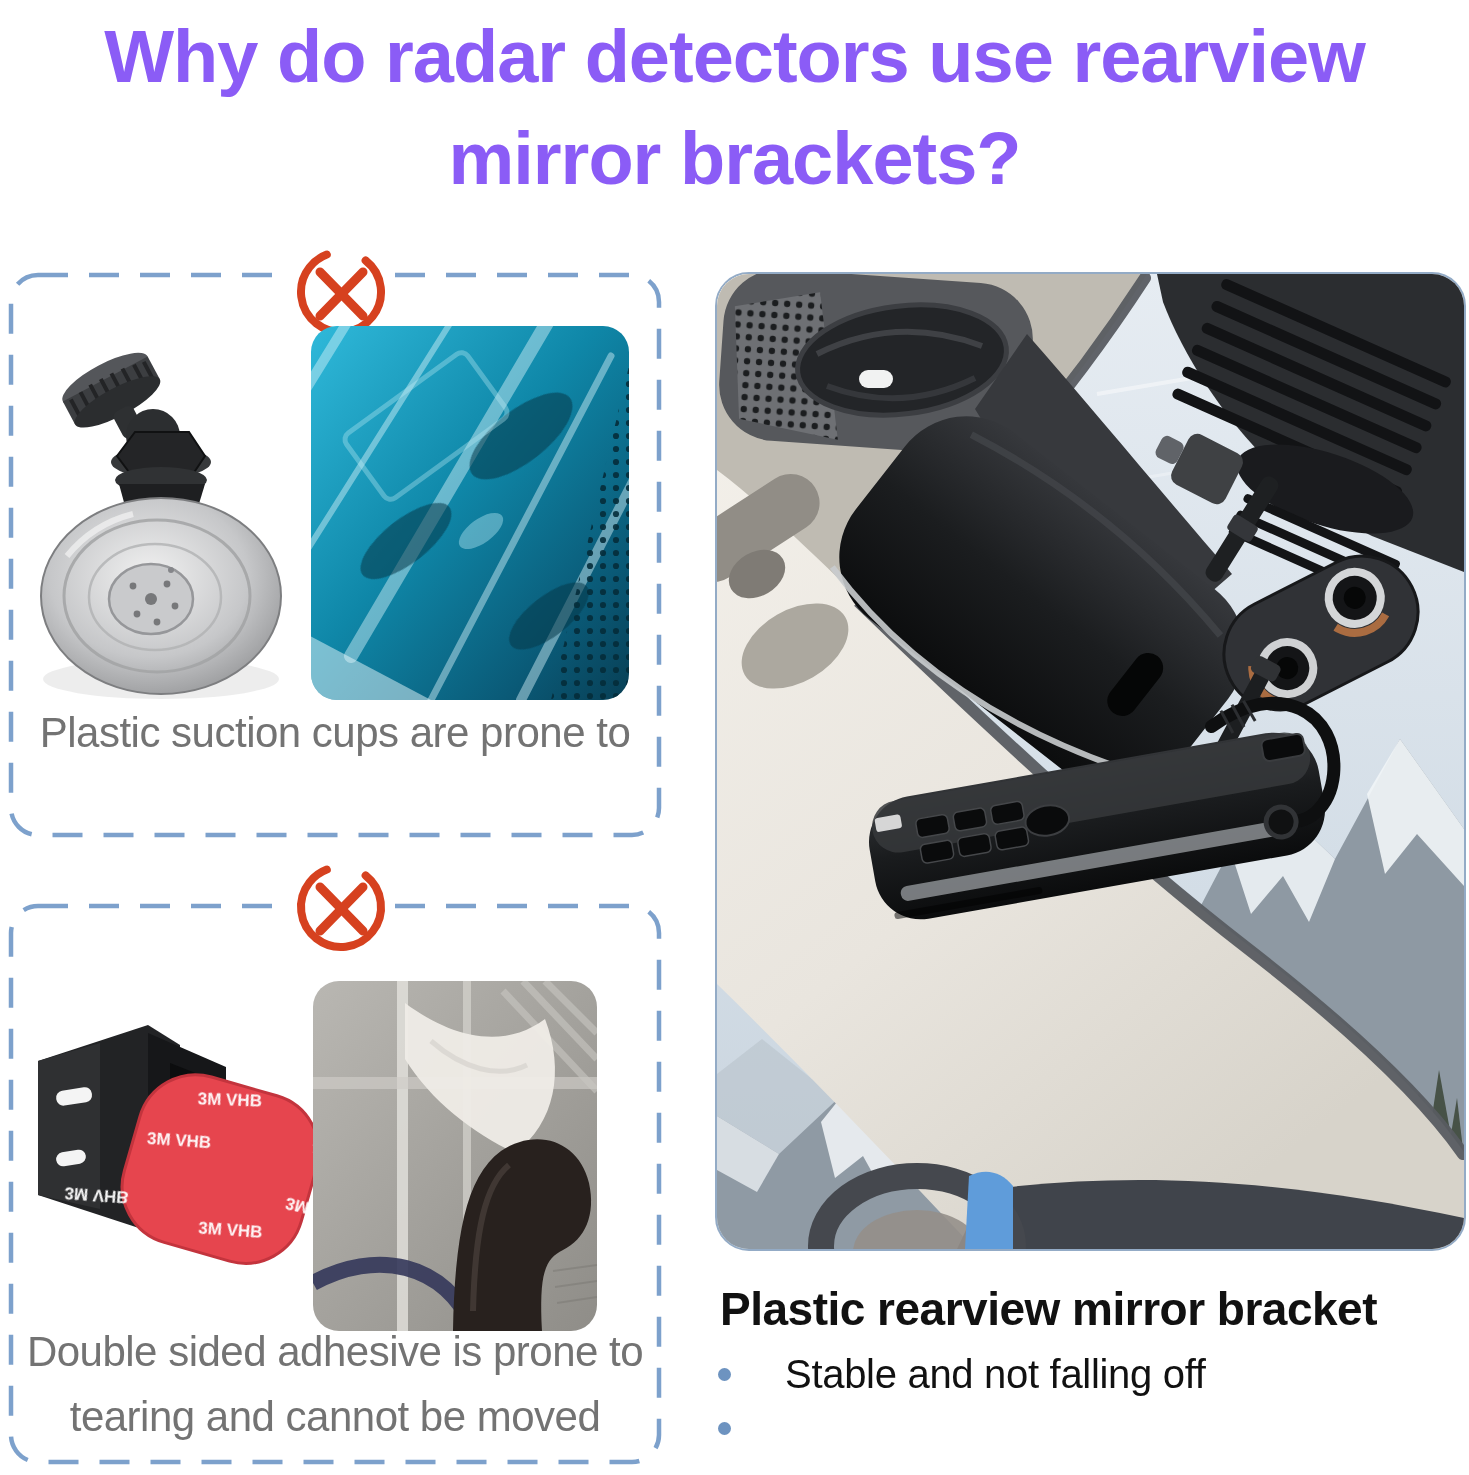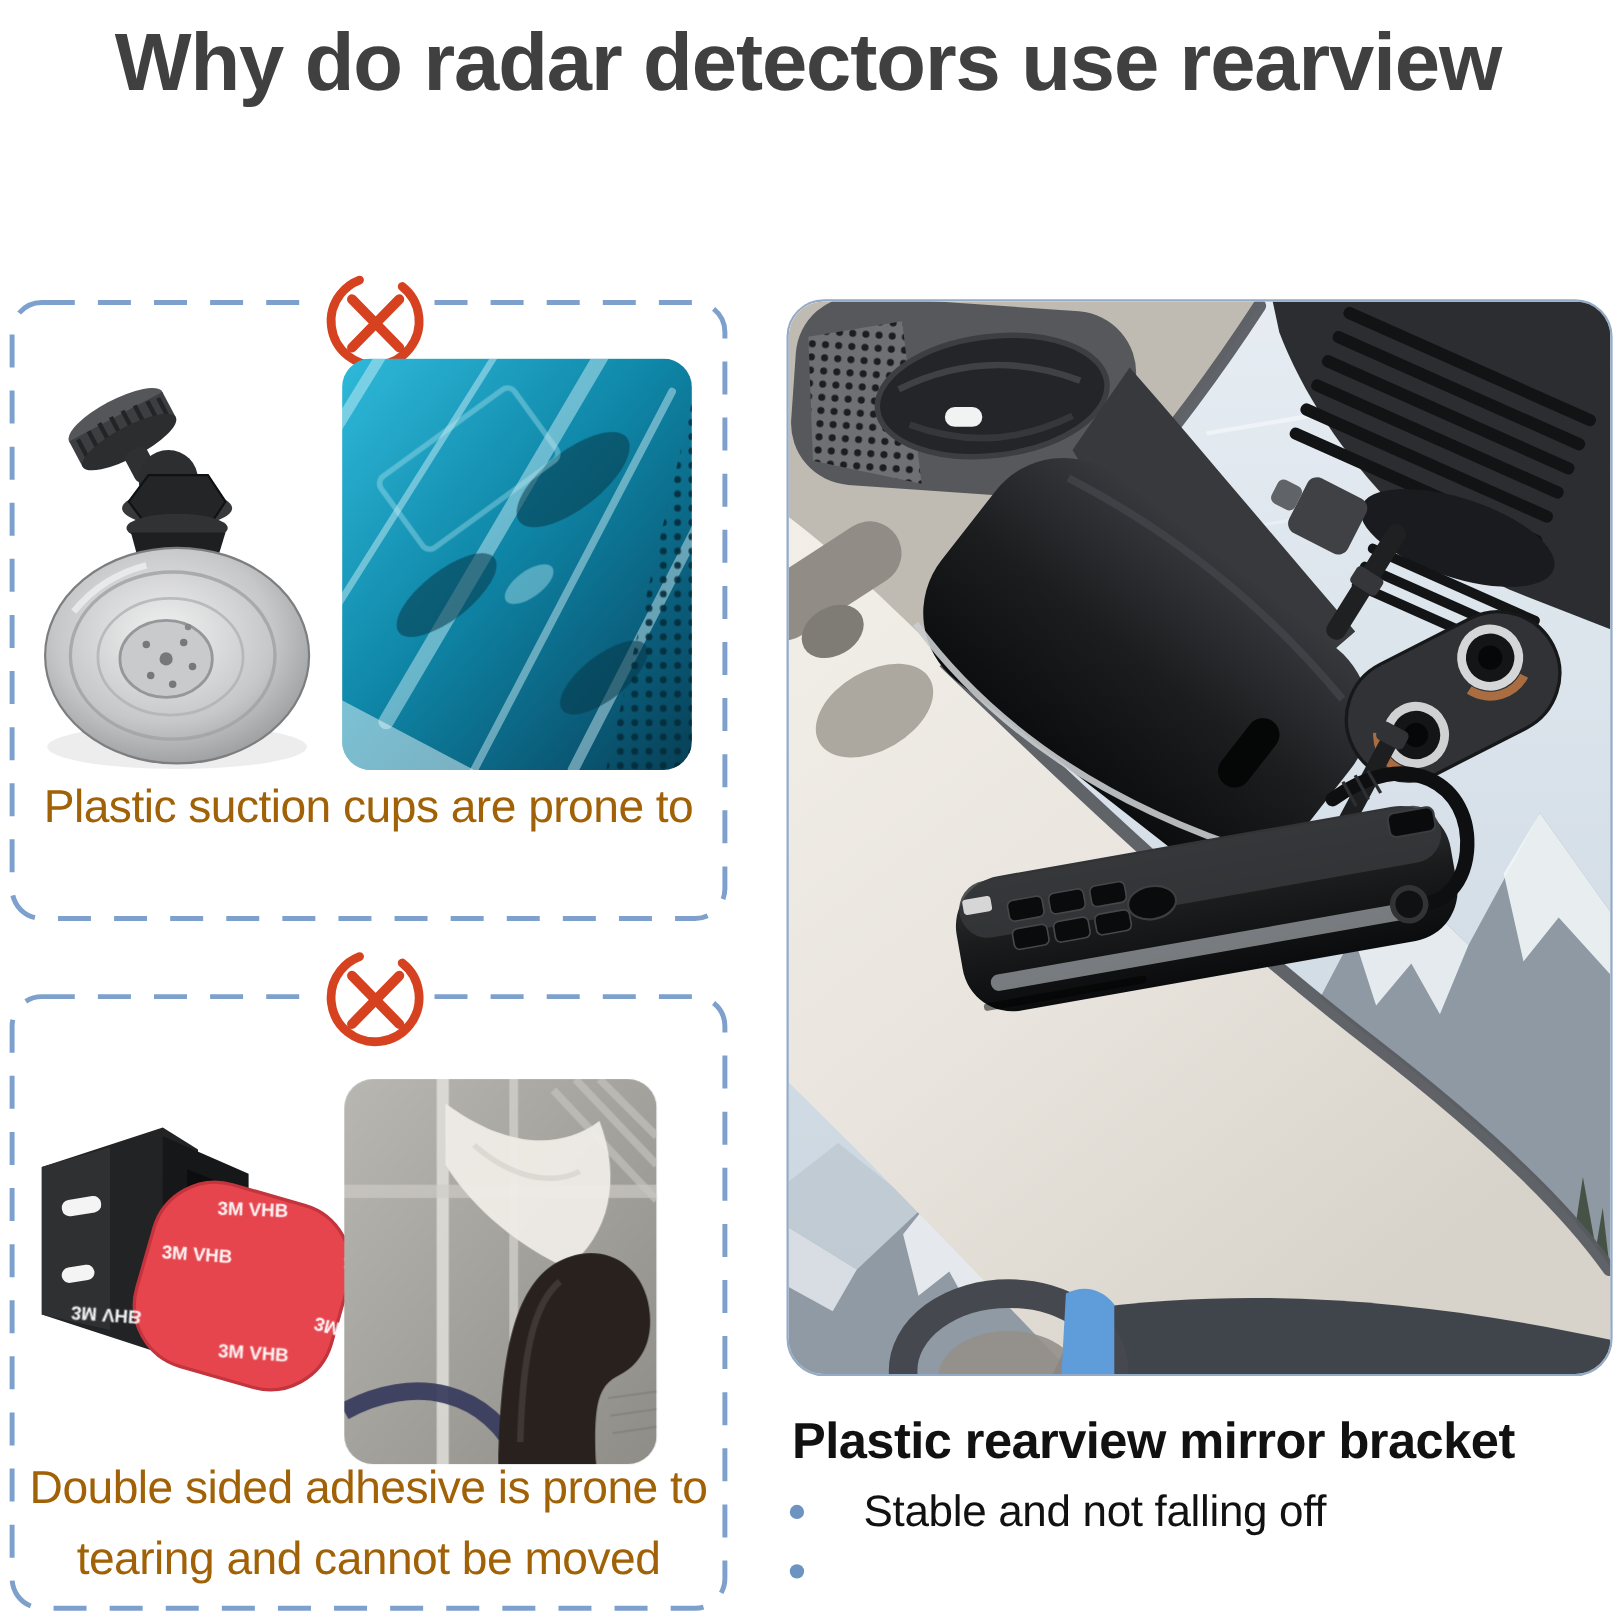--- a/index.html
+++ b/index.html
@@ -1,40 +1,41 @@
 <!DOCTYPE html>
 <html><head>
 <meta charset="utf-8">
 <style>
   html,body{margin:0;padding:0;background:#ffffff;}
   body{width:1469px;height:1475px;position:relative;overflow:hidden;
        font-family:"Liberation Sans", sans-serif;}
   .page-title{position:absolute;top:6px;left:0;width:1469px;text-align:center;
-    color:#404040;font-size:74px;font-weight:bold;letter-spacing:-1px;line-height:102px;}
+    color:#8b5cf6;font-size:74px;font-weight:bold;letter-spacing:-1px;line-height:102px;}
   .panel{position:absolute;left:8px;width:654px;}
   .panel-border{position:absolute;inset:0;pointer-events:none;}
   .cross-badge{position:absolute;width:104px;height:104px;}
   .img-holder{position:absolute;}
-  .caption{position:absolute;left:0;right:0;text-align:center;color:#a16207;
+  .caption{position:absolute;left:0;right:0;text-align:center;color:#737373;
     font-size:42px;font-weight:500;line-height:65px;letter-spacing:-0.5px;}
   .photo-frame{position:absolute;left:715px;top:272px;width:747px;height:975px;
     border-radius:34px;border:2px solid #93abc6;overflow:hidden;background:#d9e2ea;}
   .rs-heading{position:absolute;left:720px;top:1282px;width:745px;color:#111111;
     font-size:46px;font-weight:bold;letter-spacing:-0.5px;}
   .rs-bullets{position:absolute;left:718px;top:1352px;width:740px;margin:0;padding:0;list-style:none;}
   .rs-bullets li{display:flex;align-items:center;margin-bottom:26px;color:#111111;
     font-size:40px;font-weight:400;letter-spacing:-0.3px;line-height:44px;gap:30px;}
   .bullet-dot{width:13px;height:13px;border-radius:50%;background:#6d93c0;
     margin-right:24px;flex:0 0 13px;}
 </style>
 </head>
 <body>
 
 <div class="page-title">
   <div>Why do radar detectors use rearview</div>
+  <div>mirror brackets?</div>
 </div>
 
 <div class="panel" style="top:272px;height:566px;">
   <svg class="panel-border" width="654" height="566">
     <rect x="3" y="3" width="648" height="560" rx="27" fill="none" stroke="#7da1cc" stroke-width="4.5" stroke-dasharray="30 21"></rect>
   </svg>
 
   <svg class="cross-badge" style="left:281px;top:-32px;" viewBox="0 0 104 104">
     <circle cx="52" cy="52" r="52" fill="#ffffff"></circle>
     <circle cx="52" cy="52" r="40" fill="none" stroke="#d6411f" stroke-width="8" stroke-linecap="round" stroke-dasharray="210 42" transform="rotate(-52 52 52)"></circle>

